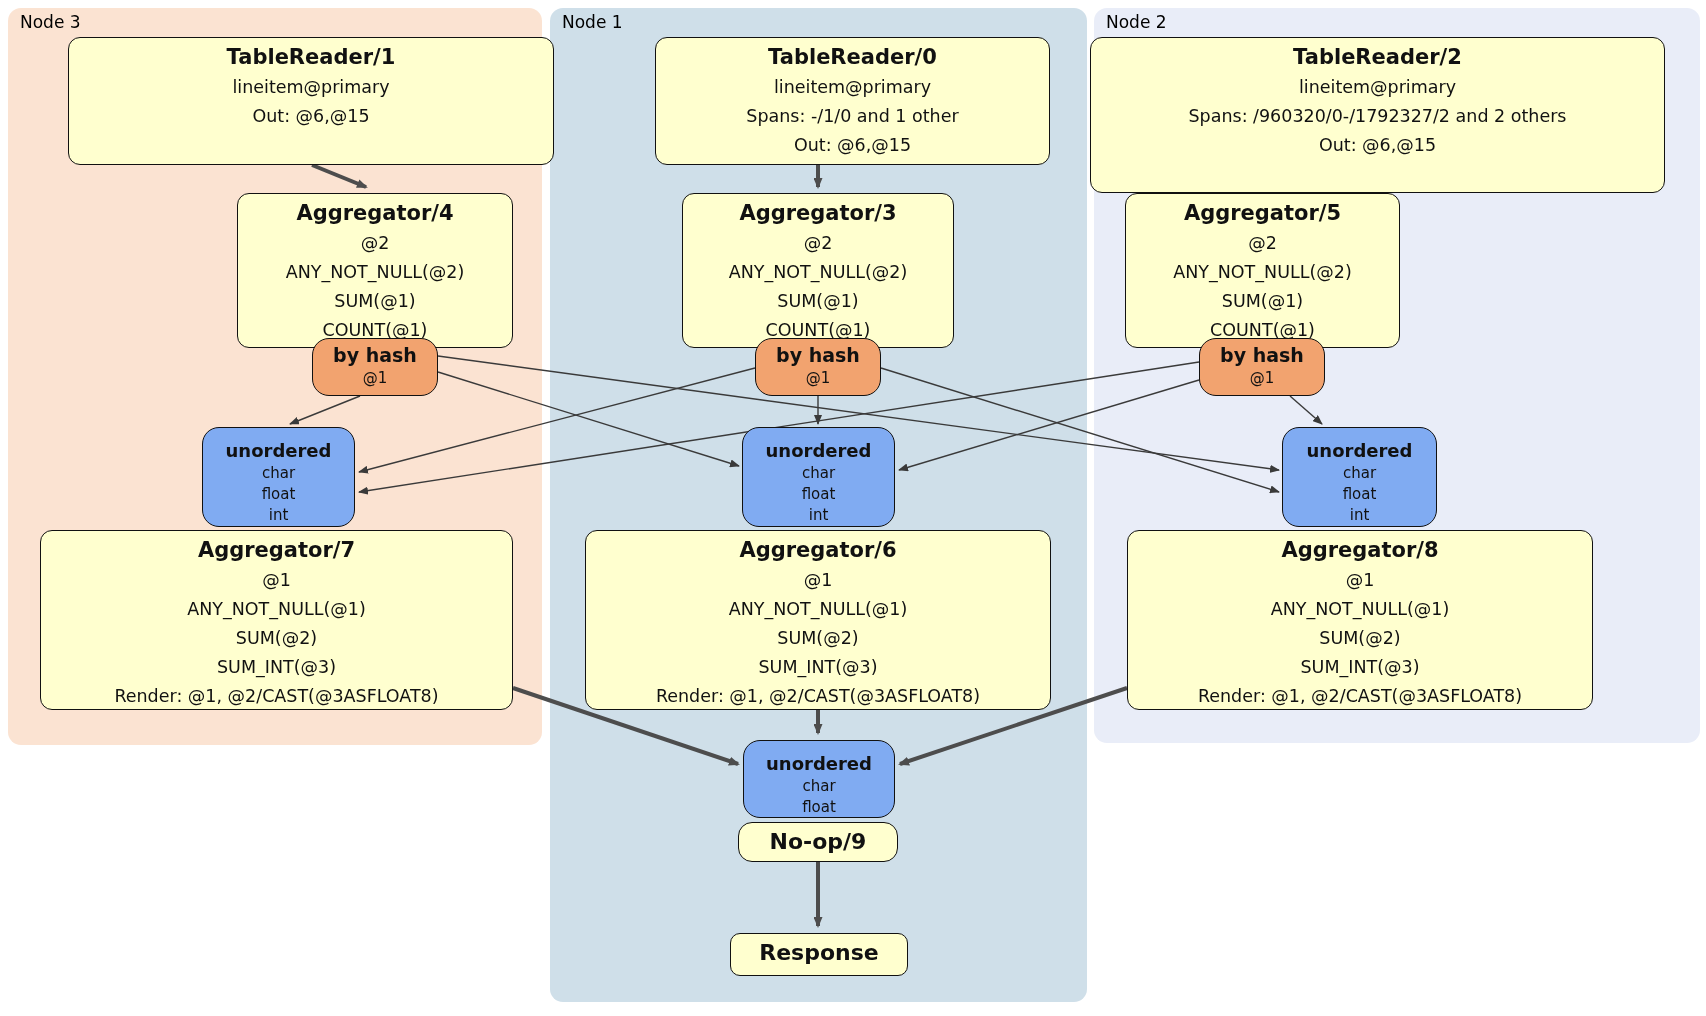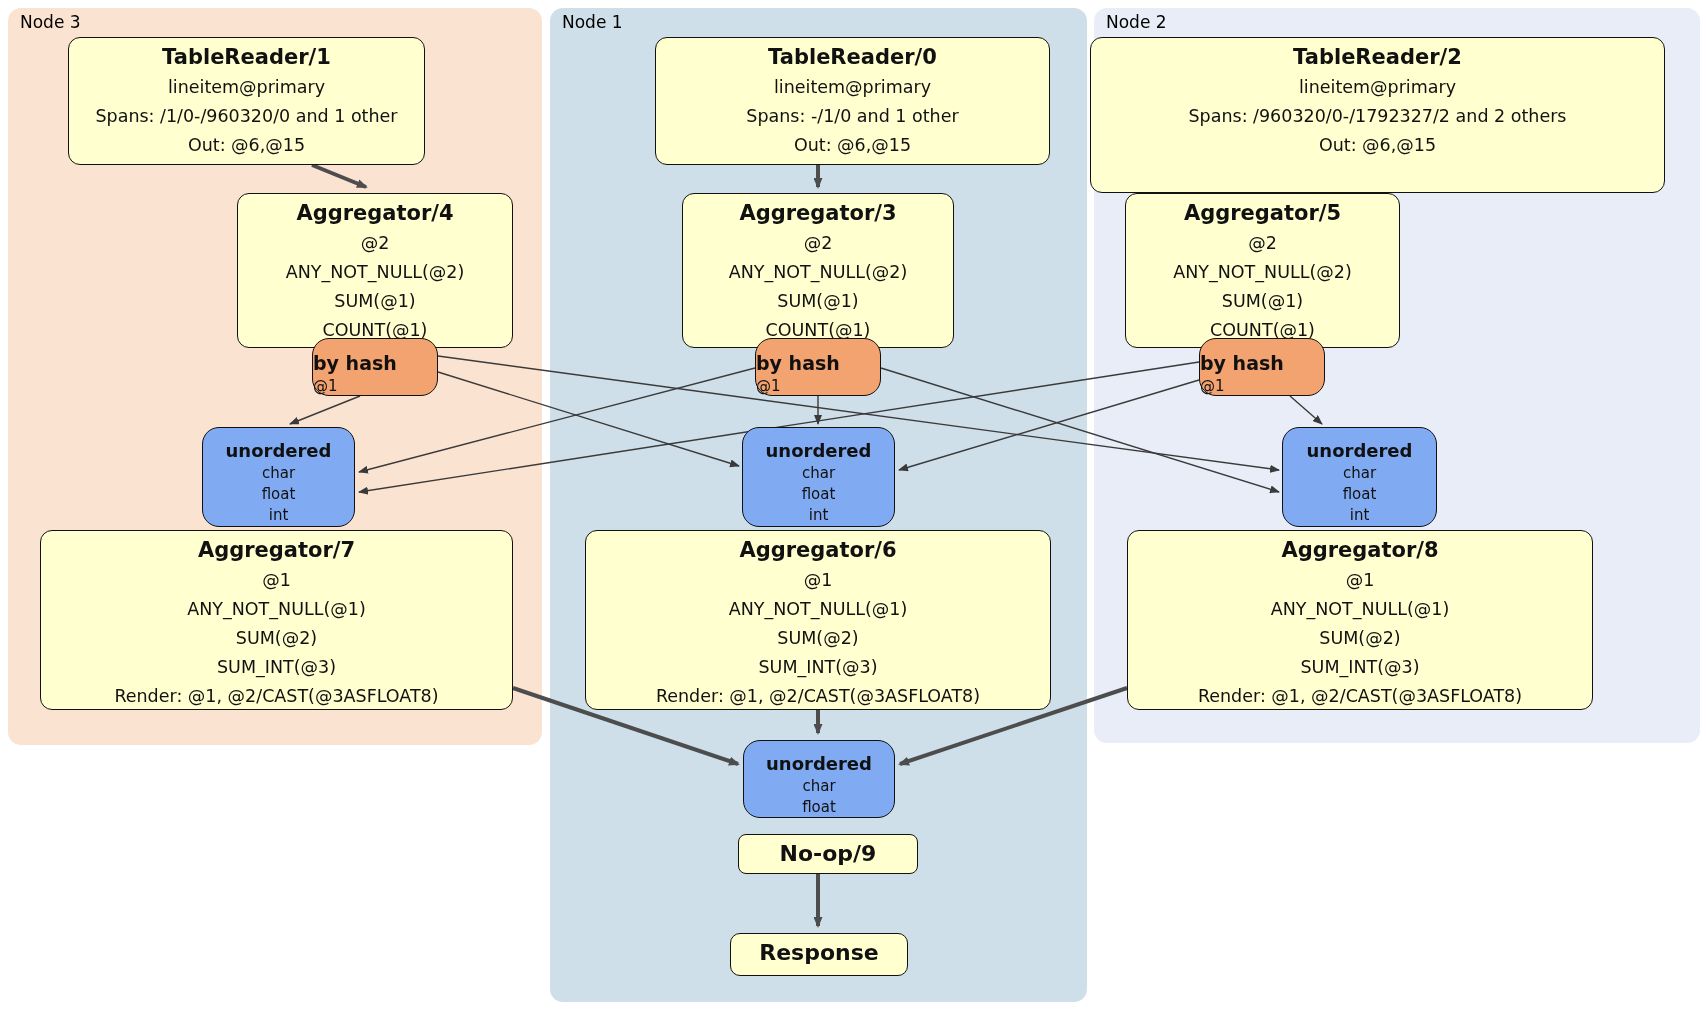--- a/index.html
+++ b/index.html
@@ -13,21 +13,21 @@
     position:absolute;background:#ffffcf;border:1.6px solid #111;border-radius:12px;
     text-align:center;box-sizing:border-box;padding-top:4px;
   }
   .ybox .title{font-weight:bold;font-size:21px;line-height:31px;white-space:nowrap;}
   .ybox .line{font-size:17.5px;line-height:29px;white-space:nowrap;}
   .tr .line{line-height:29px;}
   .agg2 .line{line-height:29px;}
   .agg3r .line{line-height:29px;}
   .router{
     position:absolute;background:#f2a36f;border:1.6px solid #111;border-radius:17px;
-    box-sizing:border-box;padding-top:12px;
+    text-align:center;box-sizing:border-box;padding-top:4px;
   }
   .router .rtitle{font-weight:bold;font-size:19px;line-height:25px;}
   .router .rdetail{font-size:15px;line-height:20px;}
   .sync{
     position:absolute;background:#80abf2;border:1.6px solid #111;border-radius:17px;
     text-align:center;box-sizing:border-box;padding-top:10px;
   }
   .sync .stitle{font-weight:bold;font-size:18px;line-height:25px;}
   .sync .stype{font-size:15px;line-height:21px;}
   .endbox{padding-top:0;}
@@ -75,24 +75,23 @@
       <line x1="438" y1="356" x2="1279" y2="470" marker-end="url(#athin)"></line>
       <line x1="818" y1="396" x2="818" y2="424" marker-end="url(#athin)"></line>
       <line x1="755" y1="368" x2="359" y2="472" marker-end="url(#athin)"></line>
       <line x1="881" y1="368" x2="1279" y2="492" marker-end="url(#athin)"></line>
       <line x1="1290" y1="396" x2="1322" y2="424" marker-end="url(#athin)"></line>
       <line x1="1199" y1="362" x2="359" y2="492" marker-end="url(#athin)"></line>
       <line x1="1199" y1="380" x2="899" y2="470" marker-end="url(#athin)"></line>
     </g>
   </svg>
 
-  <div class="ybox tr" style="left:68px;top:37px;width:357px;height:128px;">
+  <div class="ybox tr" style="left:68px;top:37px;width:486px;height:128px;">
     <div class="title">TableReader/1</div>
     <div class="line">lineitem@primary</div>
-    <div class="line">Spans: /1/0-/960320/0 and 1 other</div>
     <div class="line">Out: @6,@15</div>
   </div>
 
   <div class="ybox tr" style="left:655px;top:37px;width:395px;height:128px;">
     <div class="title">TableReader/0</div>
     <div class="line">lineitem@primary</div>
     <div class="line">Spans: -/1/0 and 1 other</div>
     <div class="line">Out: @6,@15</div>
   </div>
 
@@ -185,21 +184,21 @@
     <div class="line">SUM_INT(@3)</div>
     <div class="line">Render: @1, @2/CAST(@3ASFLOAT8)</div>
   </div>
 
   <div class="sync" style="left:743px;top:740px;width:152px;height:78px;">
     <div class="stitle">unordered</div>
     <div class="stype">char</div>
     <div class="stype">float</div>
   </div>
 
-  <div class="ybox endbox" style="left:738px;top:822px;width:180px;height:40px;border-radius:8px;margin-top:12px;">
+  <div class="ybox endbox" style="left:738px;top:822px;width:160px;height:40px;border-radius:14px;">
     <div class="title">No-op/9</div>
   </div>
 
   <div class="ybox endbox" style="left:730px;top:933px;width:178px;height:43px;border-radius:10px;">
     <div class="title">Response</div>
   </div>
 
 </div>
 
 </body></html>

